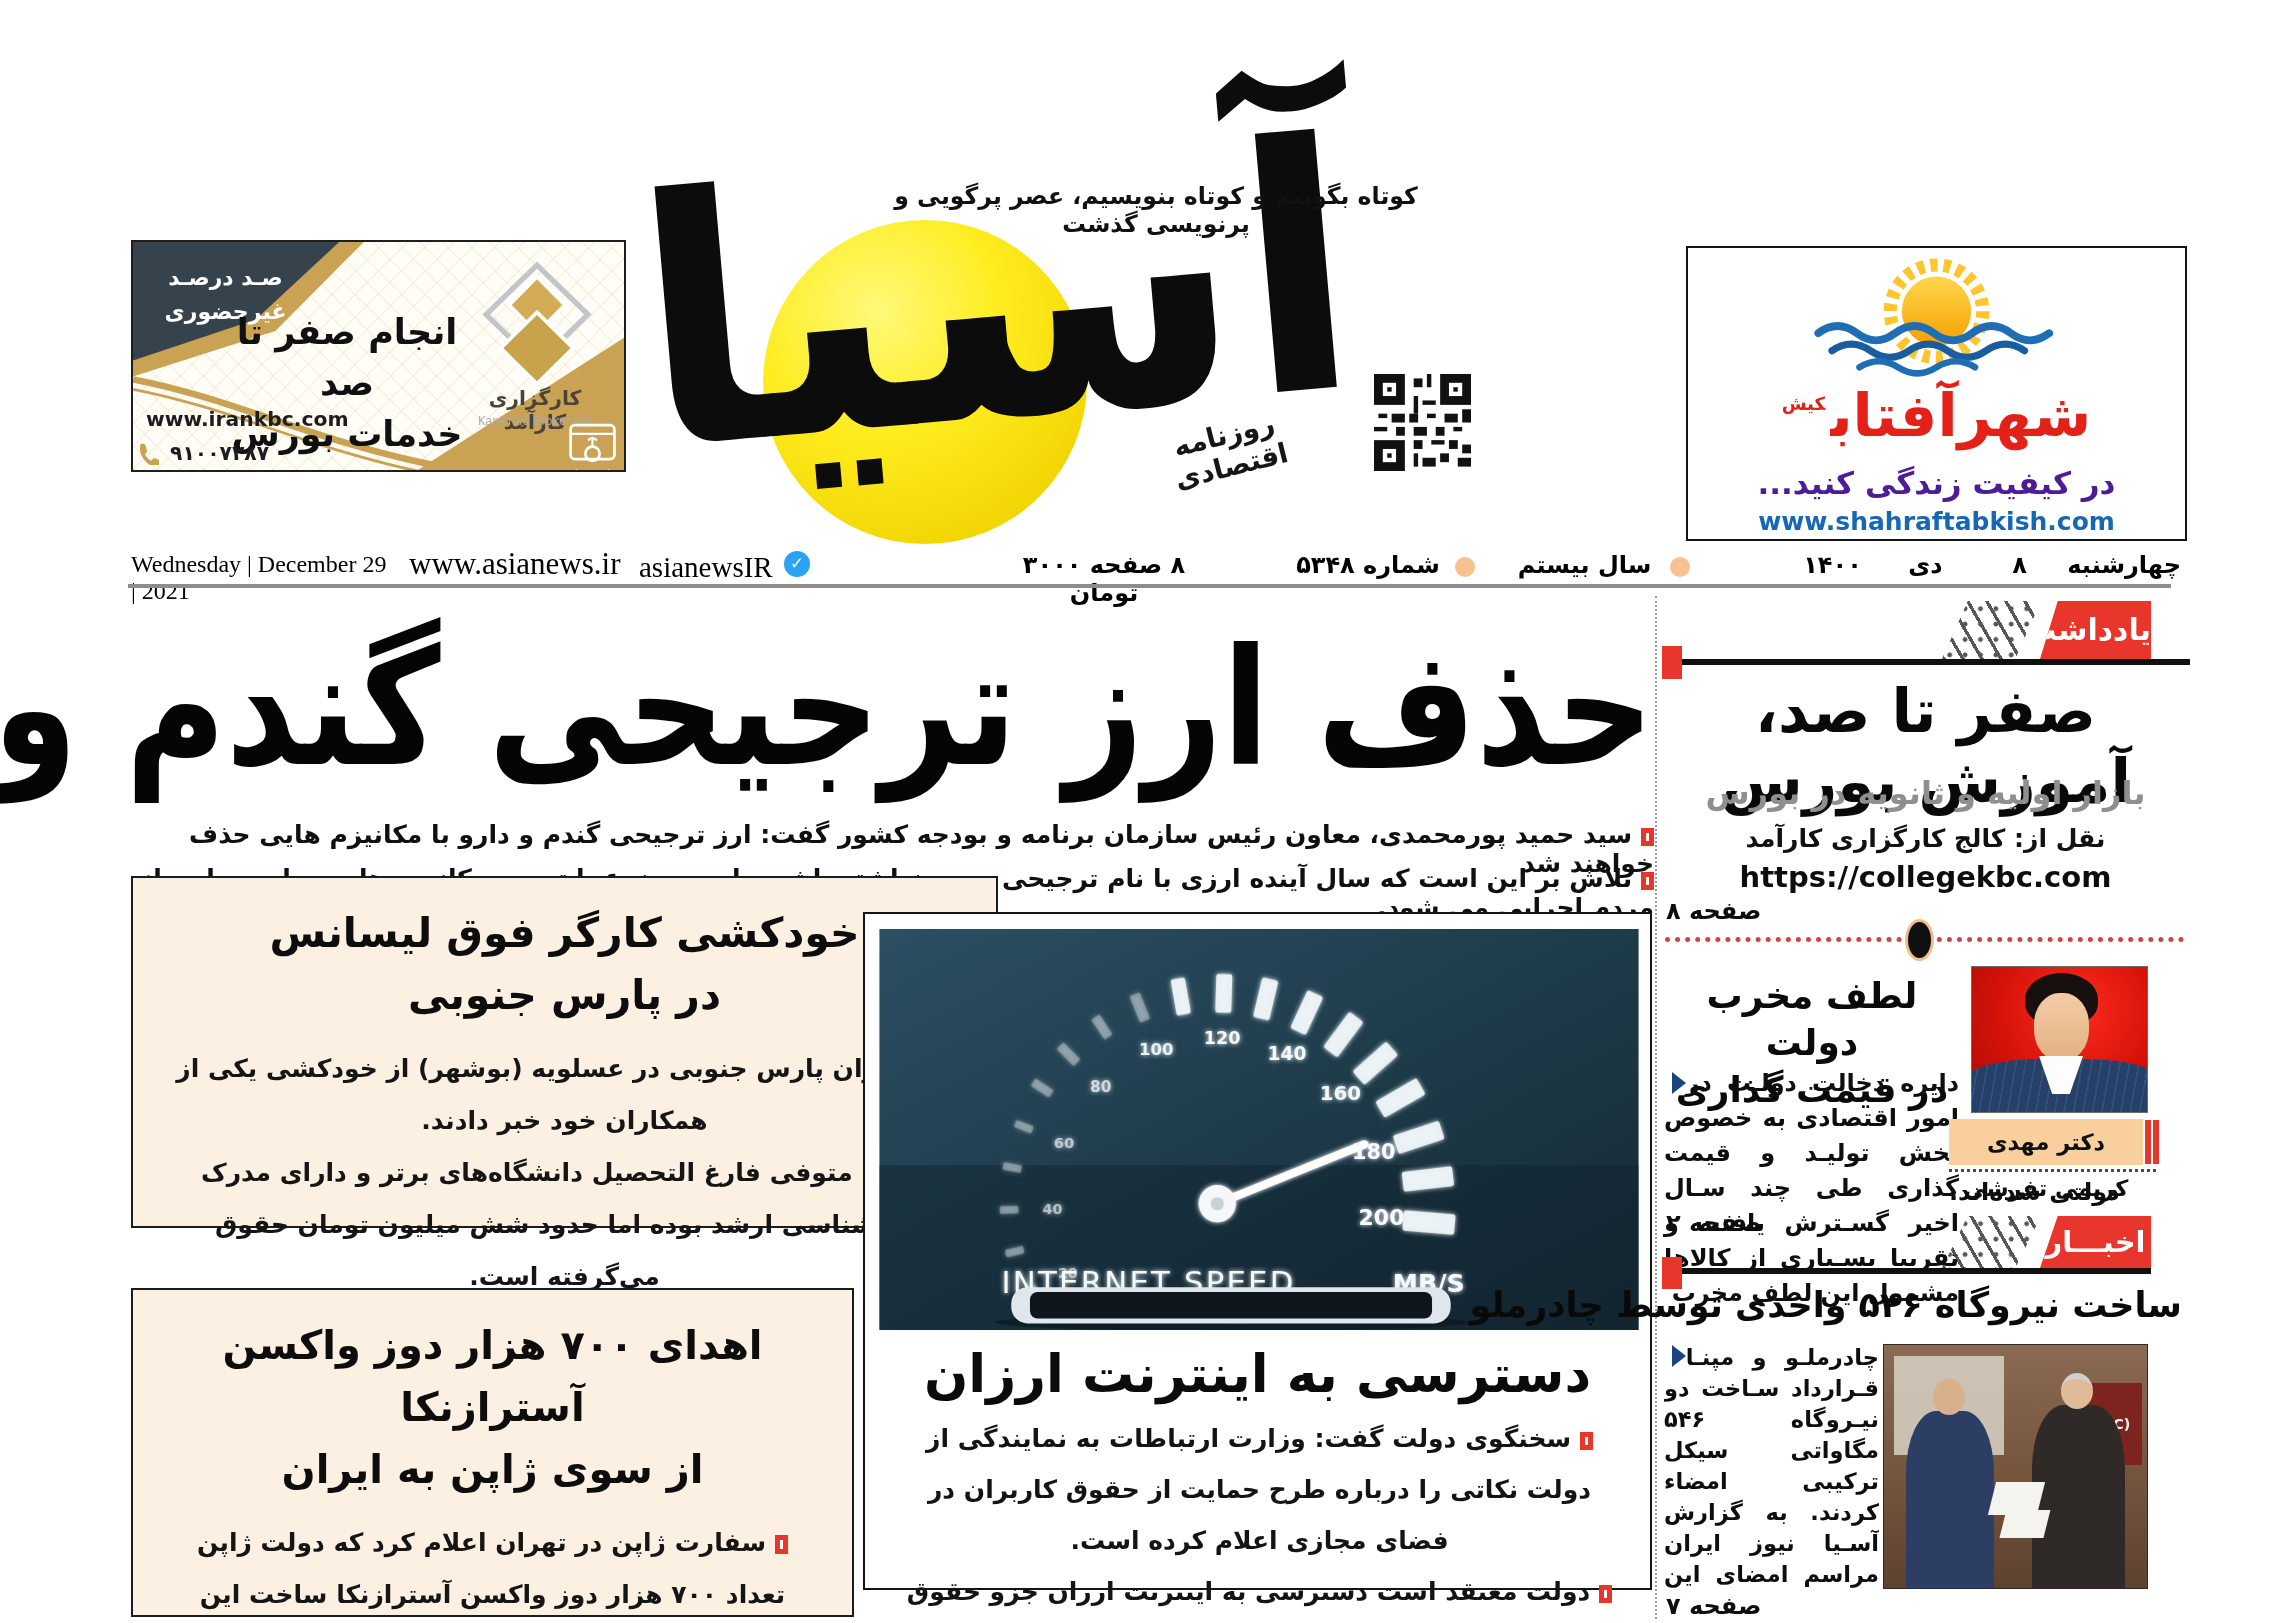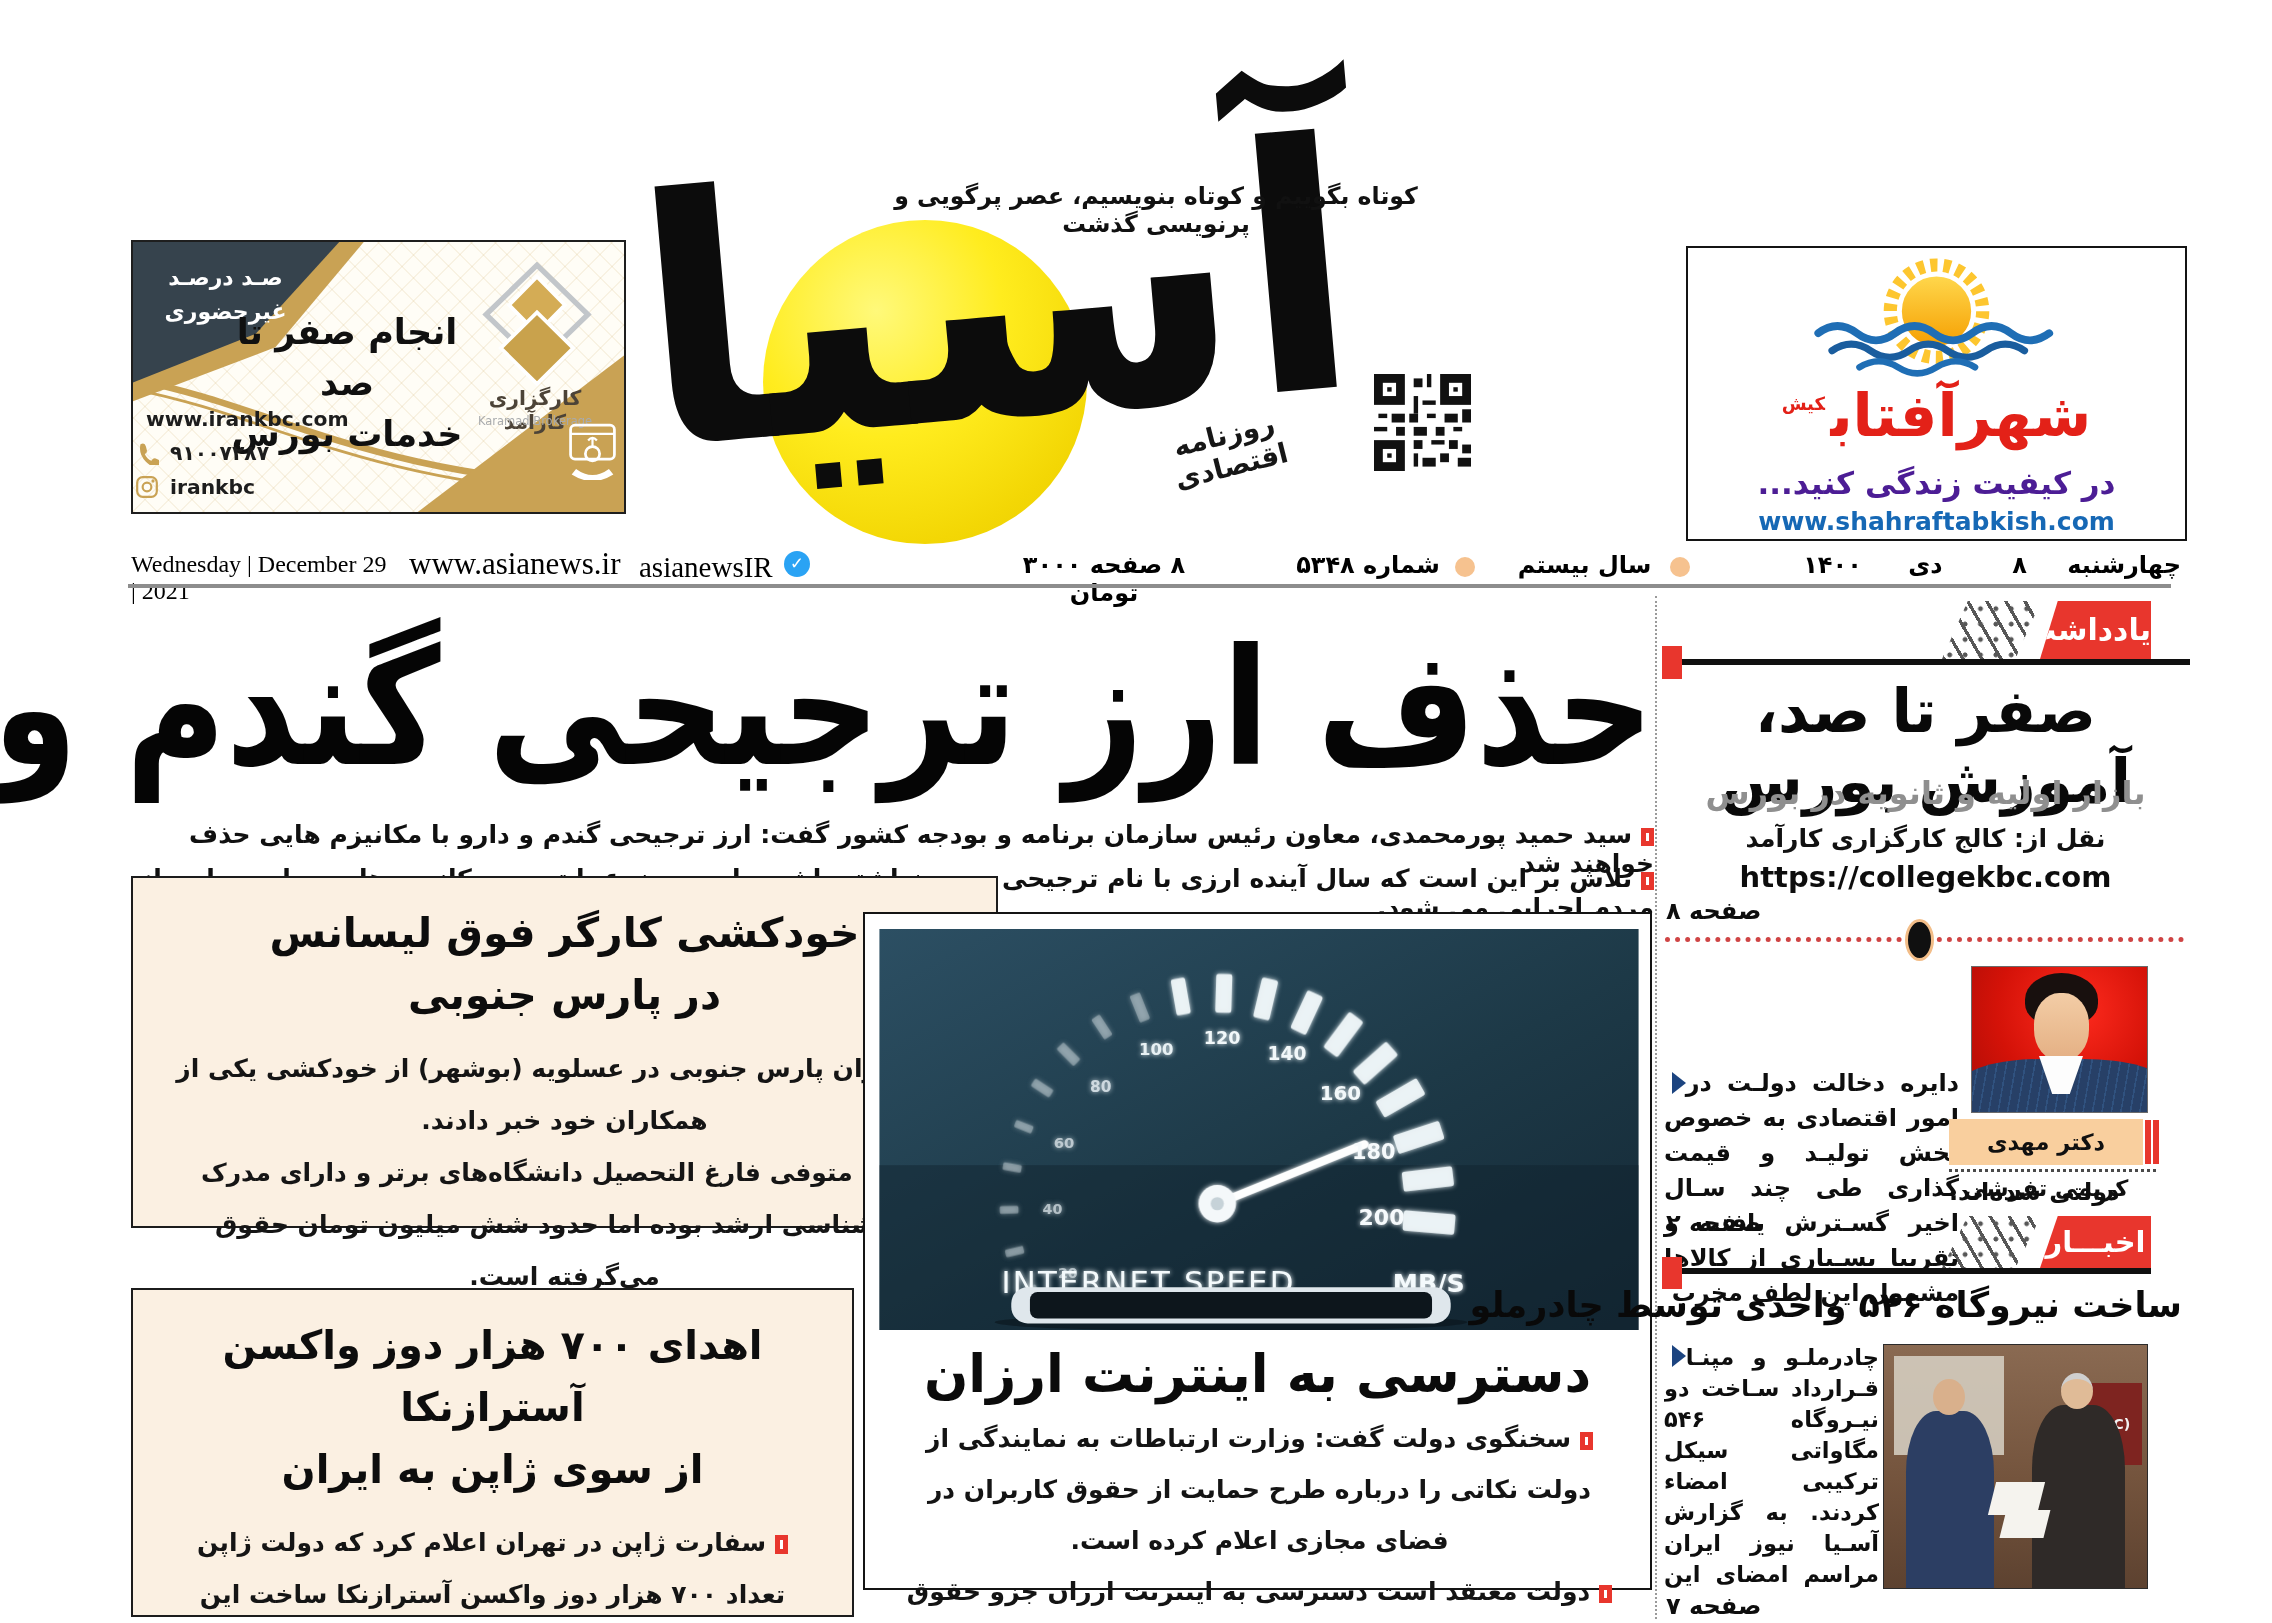--- a/index.html
+++ b/index.html
@@ -5,21 +5,21 @@
   * { margin:0; padding:0; box-sizing:border-box; }
   html,body { background:#e9e9e9; }
   body { font-family:"DejaVu Sans", sans-serif; }
   .page { position:relative; width:2273px; height:1623px; background:#ffffff; overflow:hidden; direction:rtl; }
   .abs { position:absolute; }
   .b { font-weight:bold; }
   .ctr { text-align:center; }
   .serif { font-family:"Liberation Serif", serif; }
 
   
-  .ad-left { left:132px; top:240px; width:495px; height:274px; border:2.2px solid #1e1e1e;
+  .ad-left { left:132px; top:240px; width:495px; height:232px; border:2.2px solid #1e1e1e;
              background:#fffdf6;
              background-image:repeating-linear-gradient(45deg, rgba(201,162,84,.12) 0 1.6px, transparent 1.6px 16.5px),
                               repeating-linear-gradient(-45deg, rgba(201,162,84,.12) 0 1.6px, transparent 1.6px 16.5px);
              overflow:hidden; }
   .adl-gold-corner { position:absolute; left:0; top:0; width:100%; height:100%;
              clip-path:polygon(0 0,47% 0,29% 39%,0 59%); background:#c9a254; }
   .adl-navy-corner { position:absolute; left:0; top:0; width:100%; height:100%;
              clip-path:polygon(0 0,42% 0,25% 34%,0 52%); background:#36434d; }
   .adl-badge { position:absolute; left:10px; top:18.7px; width:165px; color:#fff; font-size:22px; font-weight:bold;
              text-align:center; line-height:34px; }
@@ -380,20 +380,24 @@
   <div class="abs srule" style="left:1663px; top:659px; width:528px; height:6px"></div>
   <div class="abs rsq" style="left:1663px; top:646px; width:20px; height:33px"></div>
   <div class="abs s-h1">صفر تا صد، آموزش بورس</div>
   <div class="abs s-sub">بازار اولیه و ثانویه در بورس</div>
   <div class="abs s-src">نقل از: کالج کارگزاری کارآمد</div>
   <div class="abs s-url">https://collegekbc.com</div>
   <div class="abs pageref" style="left:1667px; top:897px">صفحه ۸</div>
   <div class="abs rdots" style="left:1666px; top:937px; width:519px"></div>
   <div class="abs oval" style="left:1906px; top:919px"></div>
 
+  <div class="abs s-h2">
+    <div>لطف مخرب دولت</div>
+    <div>در قیمت گذاری</div>
+  </div>
   <div class="abs photo2">
     <div class="p2suit"></div>
     <div class="p2hair"></div>
     <div class="p2face"></div>
     <div class="p2shirt"></div>
   </div>
   <p class="abs s-body" style="left:1665px; top:1066px; width:295px"><span class="tri"></span><span>دایره دخالت دولـت در امور اقتصادی به خصوص بخش تولیـد و قیمت گذاری طی چند سـال اخیر گسـترش یافتـه و تقریبا بسـیاری از کالاها مشمول این لطف مخرب</span></p>
   <div class="abs caption2">دکتر مهدی کریمی تفرشی</div>
   <div class="abs capbar" style="left:2146px; top:1120px"></div>
   <div class="abs capbar" style="left:2154px; top:1120px"></div>

